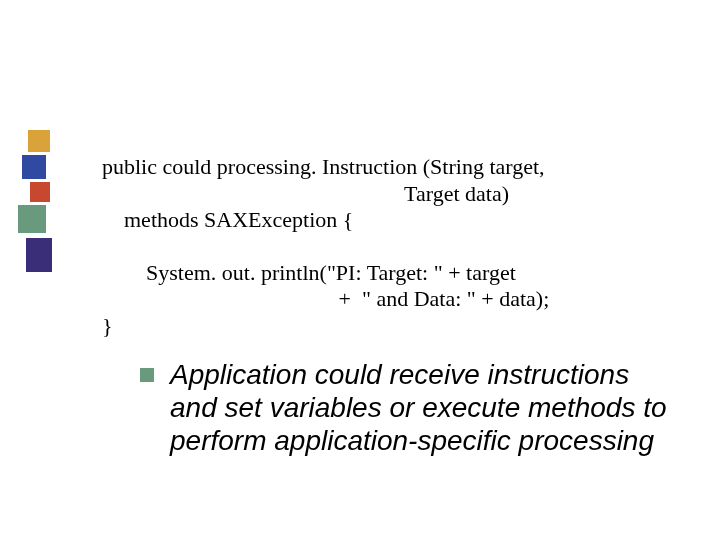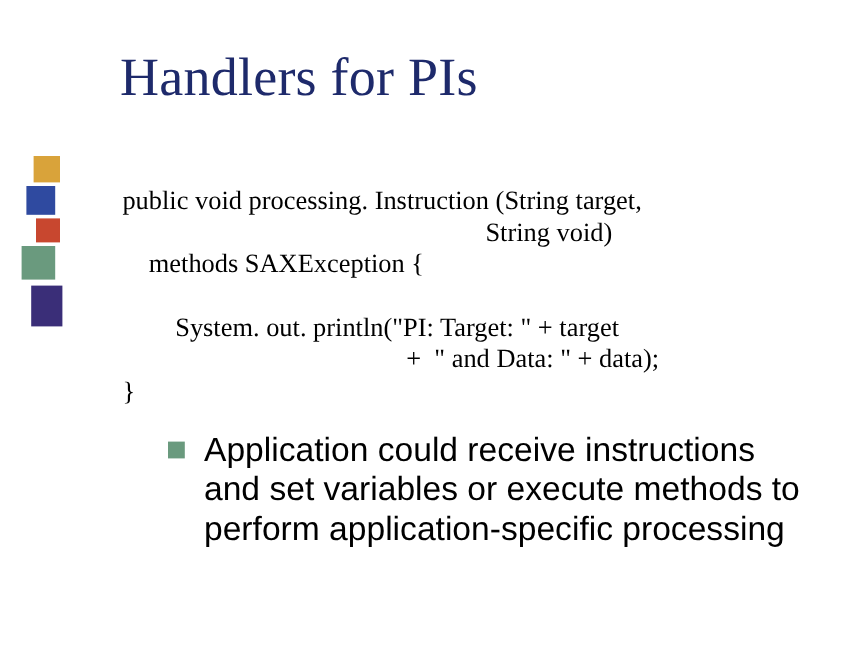--- a/index.html
+++ b/index.html
@@ -47,20 +47,21 @@
     font-family: "Times New Roman", Times, serif;
     white-space: pre;
   }
   .bullet-row {
     position: absolute;
     left: 140px;
     top: 358px;
     right: 40px;
     display: flex;
     align-items: flex-start;
+    font-style: italic;
   }
   .bullet-icon {
     flex: 0 0 auto;
     width: 14px;
     height: 14px;
     background: #6a9a7e;
     margin-top: 10px;
     margin-right: 16px;
   }
   .bullet-text {
@@ -76,25 +77,24 @@
 <div class="slide">
 
   <div class="sidebar">
     <div class="block" style="left:28px; top:130px; width:22px; height:22px; background:#d9a33a;"></div>
     <div class="block" style="left:22px; top:155px; width:24px; height:24px; background:#2f4aa0;"></div>
     <div class="block" style="left:30px; top:182px; width:20px; height:20px; background:#c8472f;"></div>
     <div class="block" style="left:18px; top:205px; width:28px; height:28px; background:#6a9a7e;"></div>
     <div class="block" style="left:26px; top:238px; width:26px; height:34px; background:#3a2e78;"></div>
   </div>
 
-  <div class="title">Handlers for PIs</div>
 
   <div class="code">
-<span>public void processing. Instruction (String target,</span>
-<span>                                                       String void)</span>
+<span>public could processing. Instruction (String target,</span>
+<span>                                                       Target data)</span>
 <span>    methods SAXException {</span>
 <span></span>
 <span>        System. out. println("PI: Target: " + target</span>
 <span>                                           +  " and Data: " + data);</span>
 <span>}</span></div>
 
   <div class="bullet-row">
     <div class="bullet-icon"></div>
     <div class="bullet-text">Application could receive instructions and set variables or execute methods to perform application-specific processing</div>
   </div>

